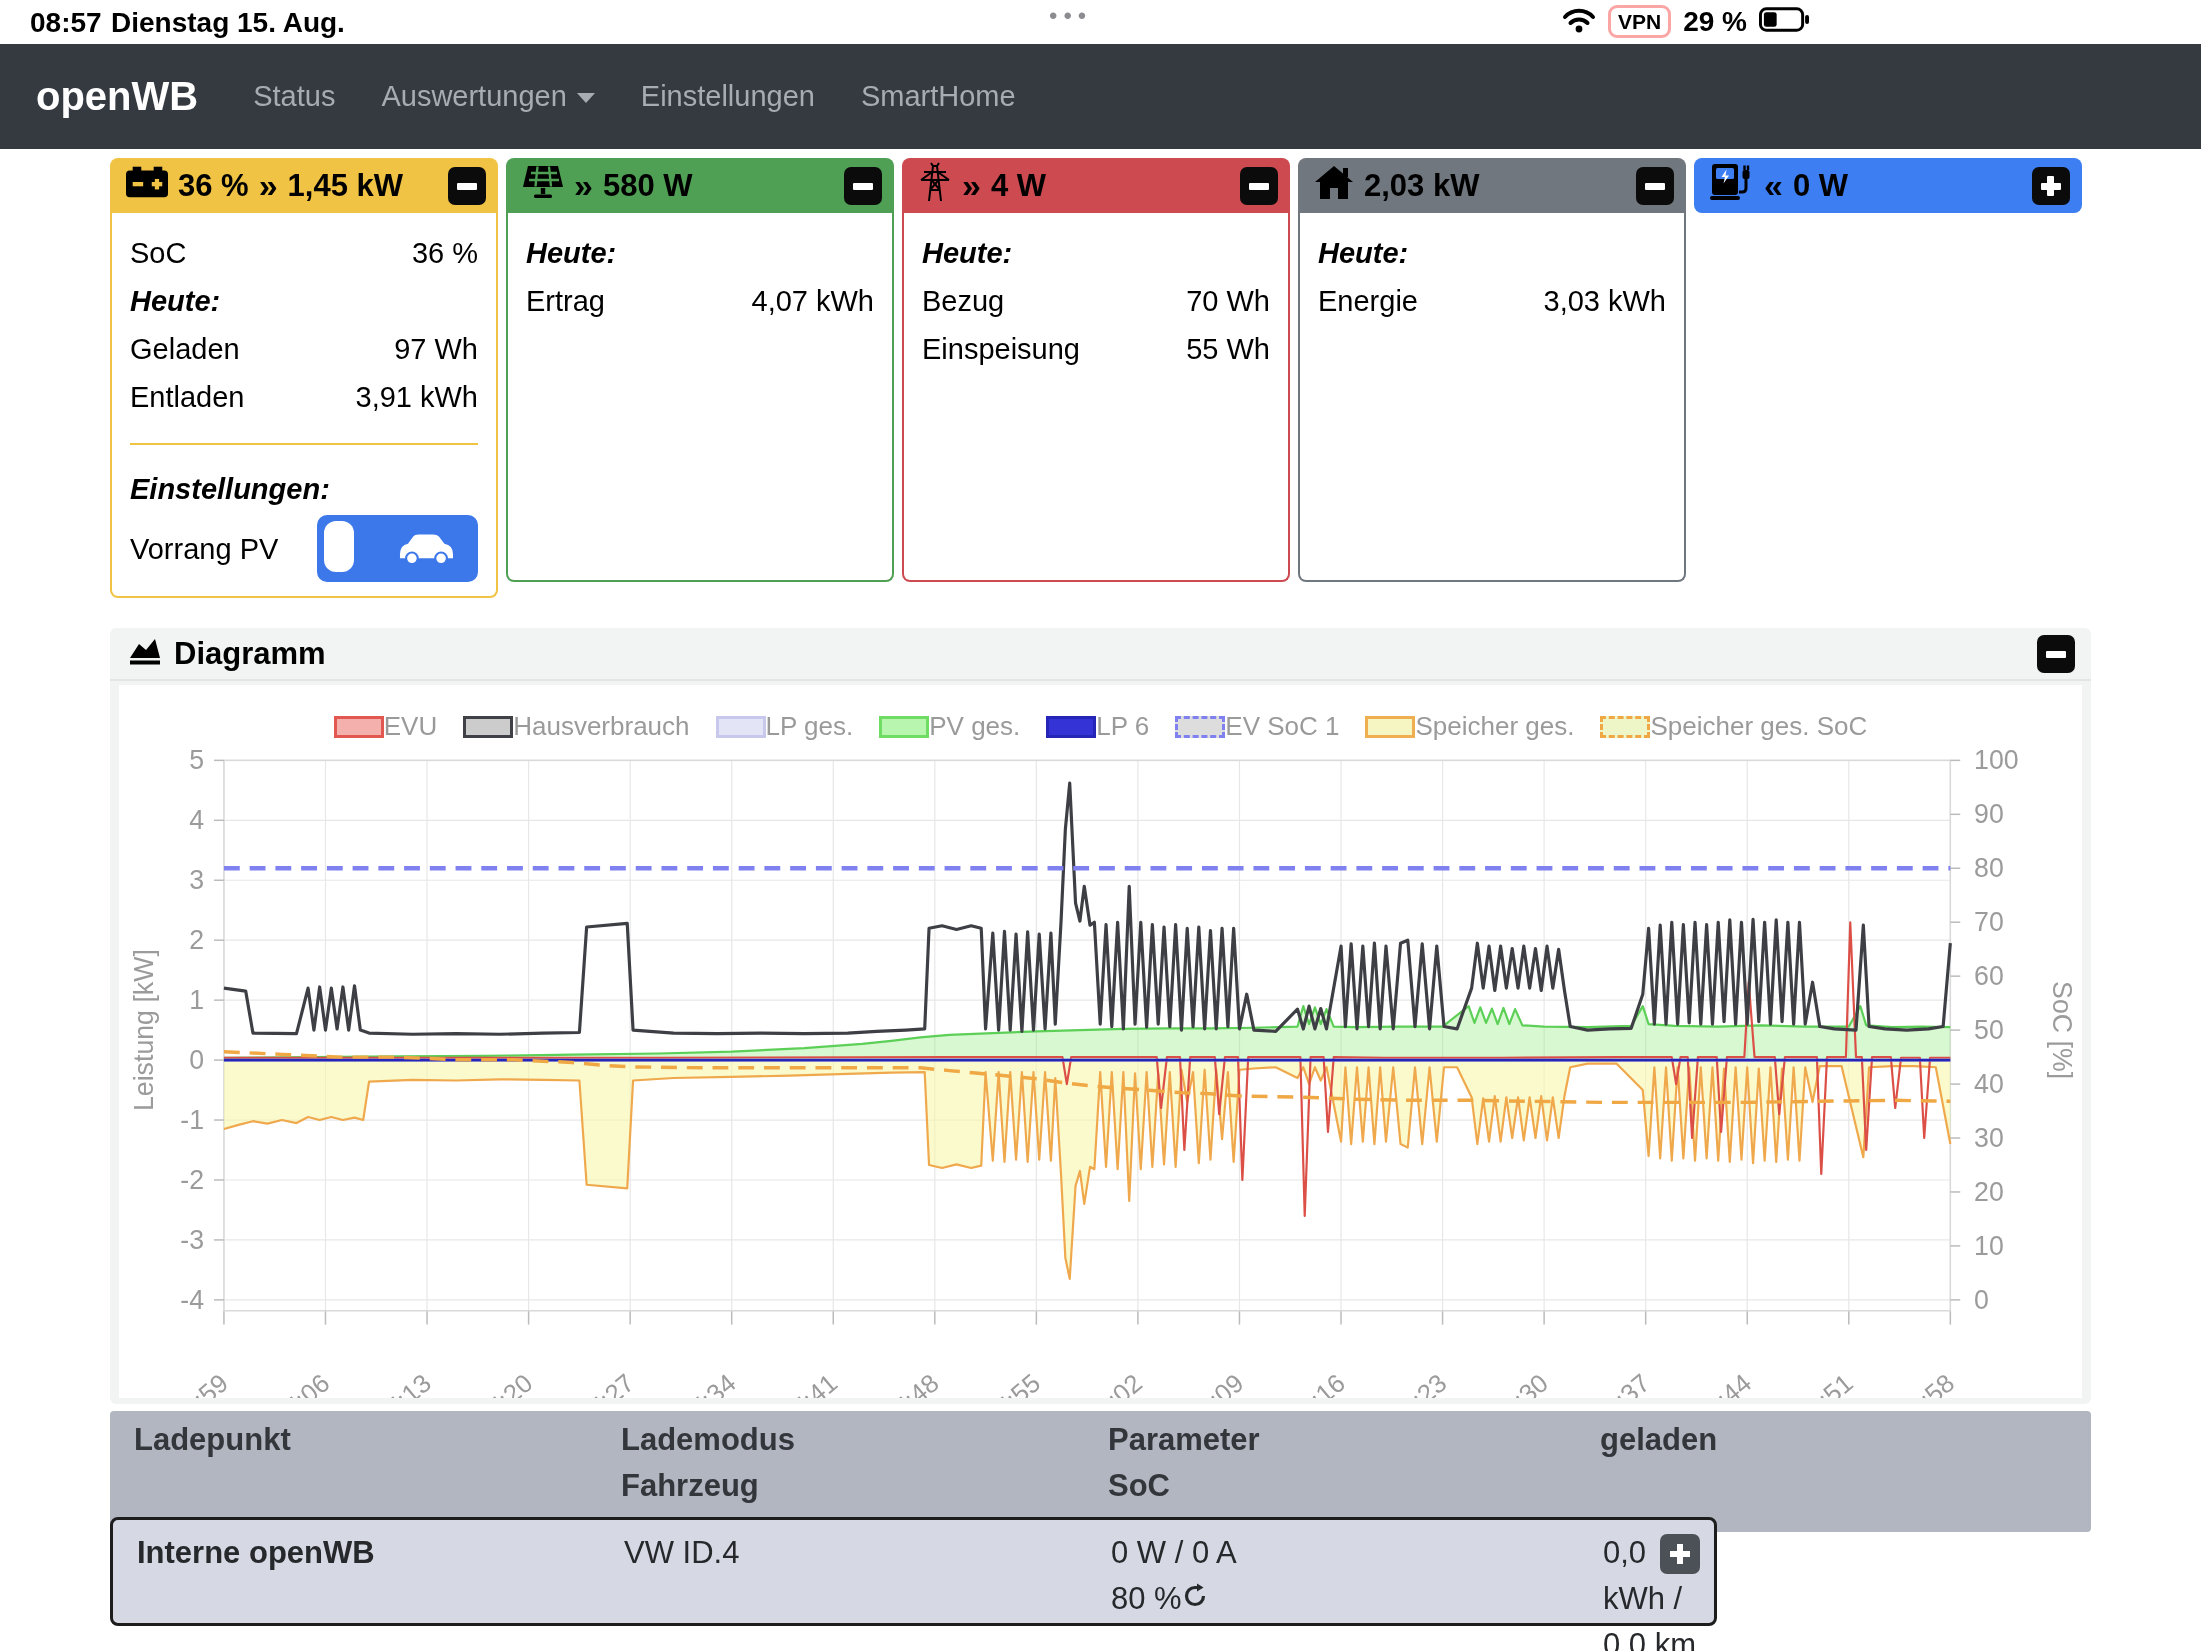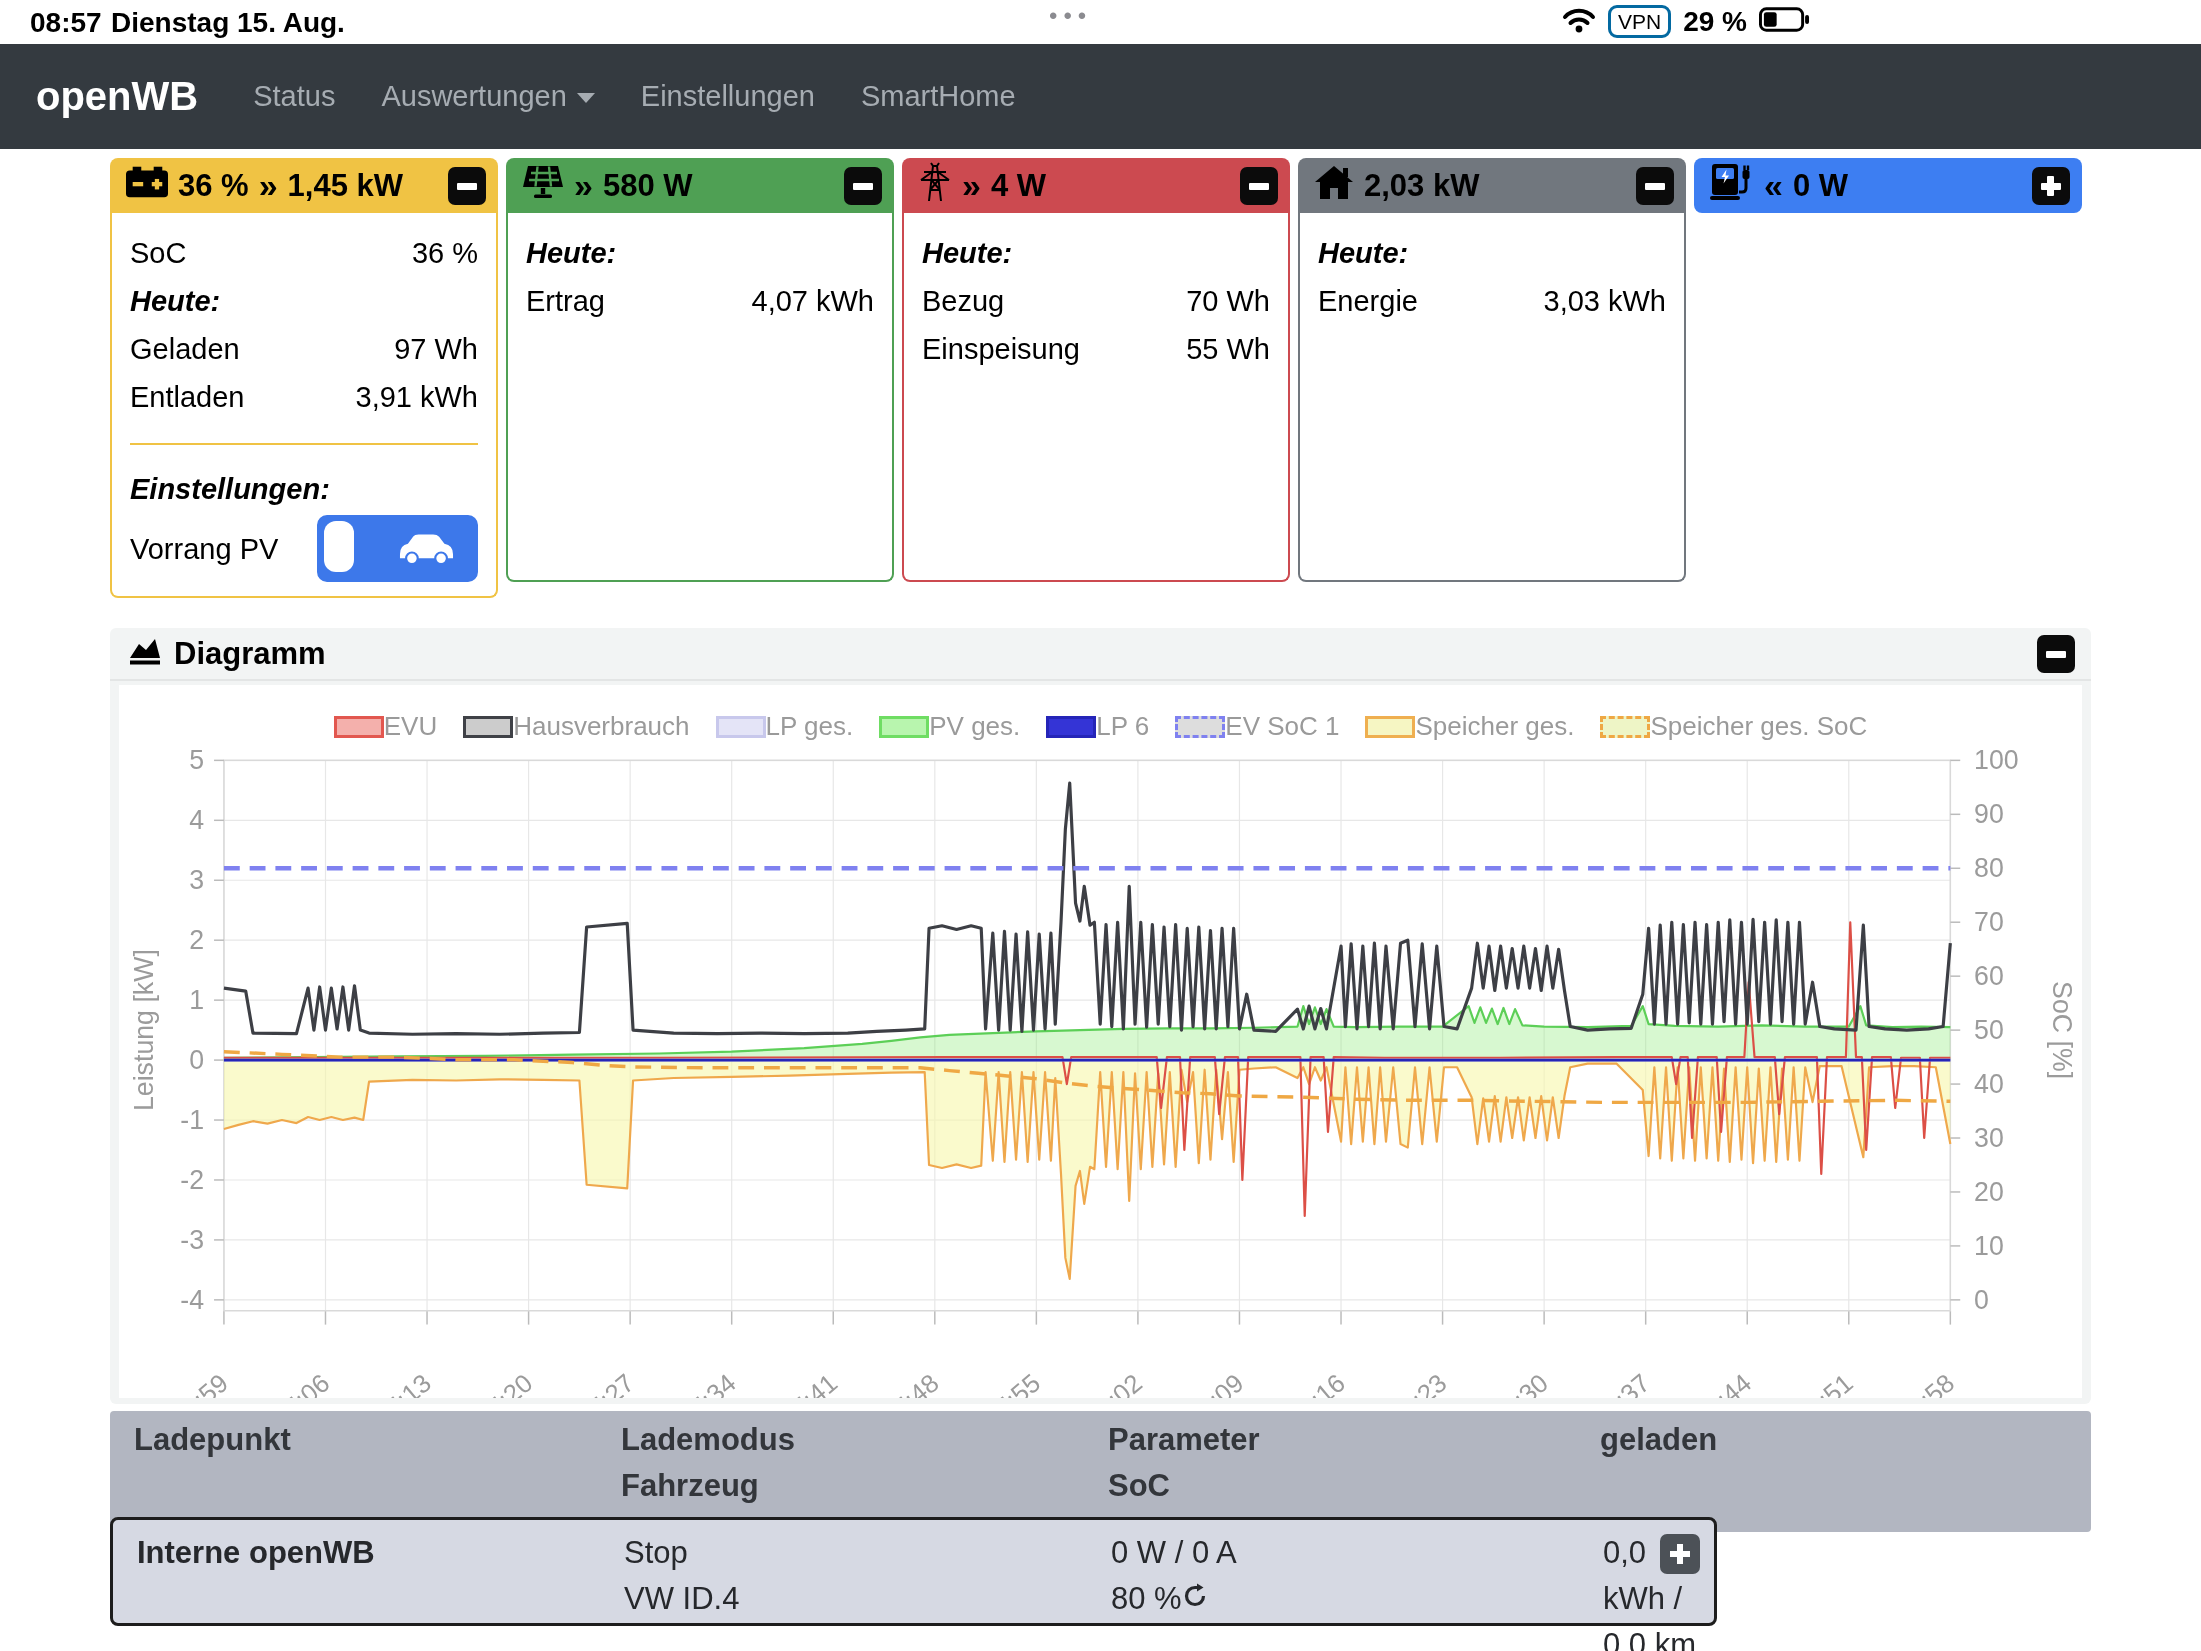--- a/index.html
+++ b/index.html
@@ -4,21 +4,21 @@
 <style>
   html,body{margin:0;padding:0;background:#fff;}
   .screen{position:relative;width:2202px;height:1651px;background:#fff;overflow:hidden;
           font-family:"Liberation Sans",sans-serif;color:#000;}
   
   .statusbar{position:absolute;left:0;top:0;width:1830px;height:44px;background:#fff;}
   .sb-time{position:absolute;left:30px;top:7px;font-size:28px;font-weight:bold;}
   .sb-date{position:absolute;left:111px;top:7px;font-size:28px;font-weight:bold;}
   .sb-dots{position:absolute;left:1049px;top:2px;font-size:24px;color:#8b8b90;letter-spacing:6px;}
   .sb-right{position:absolute;right:20px;top:5px;display:flex;align-items:center;gap:12px;}
-  .vpn-badge{border:3px solid #0369a1;border-radius:9px;padding:0 7px;font-size:21px;font-weight:normal;line-height:27px;}
+  .vpn-badge{border:3px solid #fca5a5;border-radius:9px;padding:0 7px;font-size:21px;font-weight:bold;line-height:27px;}
   .sb-batt-label{font-size:28px;font-weight:bold;}
   
   .navbar{position:absolute;left:0;top:44px;width:2202px;height:105px;background:#343a40;
           display:flex;align-items:center;}
   .brand{margin-left:36px;font-size:40px;font-weight:bold;color:#fff;}
   .nav-items{display:flex;align-items:center;margin-left:55px;gap:46px;}
   .nav-item{font-size:29px;color:#a6acb2;cursor:pointer;}
   .caret{display:inline-block;width:0;height:0;border-left:9px solid transparent;
          border-right:9px solid transparent;border-top:10px solid #a6acb2;margin-left:10px;vertical-align:middle;}
   
@@ -455,21 +455,20 @@
         <div>SoC</div>
       </div>
     <div class="cell">
         <div>geladen</div>
       </div>
   </div>
 
   <div class="tbl-row">
     <div class="cell name">Interne openWB</div>
     <div class="cell">
-        <div>Stop</div>
         <div>VW ID.4</div>
       </div>
     <div class="cell">
         <div>0 W / 0 A</div>
       <div class="soc-line">
           <span>80 %</span>
         <span><svg width="26" height="26" viewBox="0 0 26 26">
               <path d="M21.5 13 A8.5 8.5 0 1 1 13 4.5 L16.5 4.5" fill="none" stroke="#26282c" stroke-width="3.2"></path>
               <path d="M15 0.5 L21.5 4.5 L15 8.5 Z" fill="#26282c"></path>
             </svg></span>

